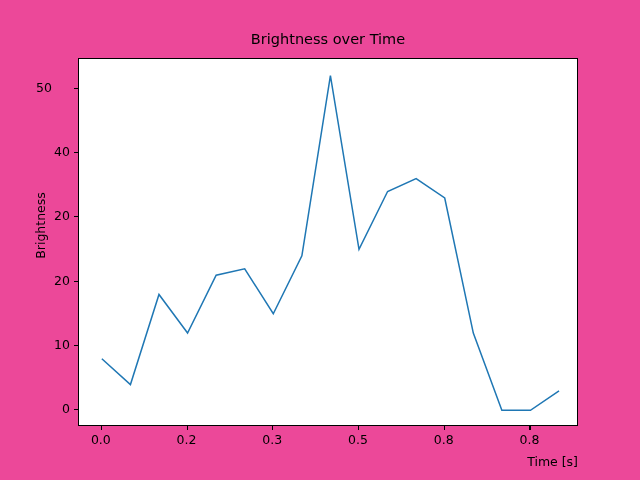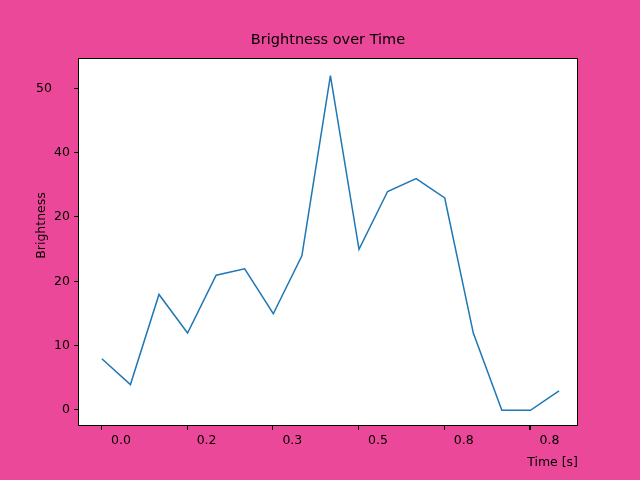--- a/index.html
+++ b/index.html
@@ -57,21 +57,21 @@
     white-space: nowrap;
   }
   .ytick-mark {
     position: absolute;
     width: 4px;
     height: 1.1px;
     background: #000000;
   }
   .xtick-label {
     position: absolute;
-    text-align: right;
+    text-align: center;
     font-size: 12.5px;
     color: #000000;
     line-height: 13px;
     white-space: nowrap;
   }
   .xtick-mark {
     position: absolute;
     width: 1.1px;
     height: 4px;
     background: #000000;

